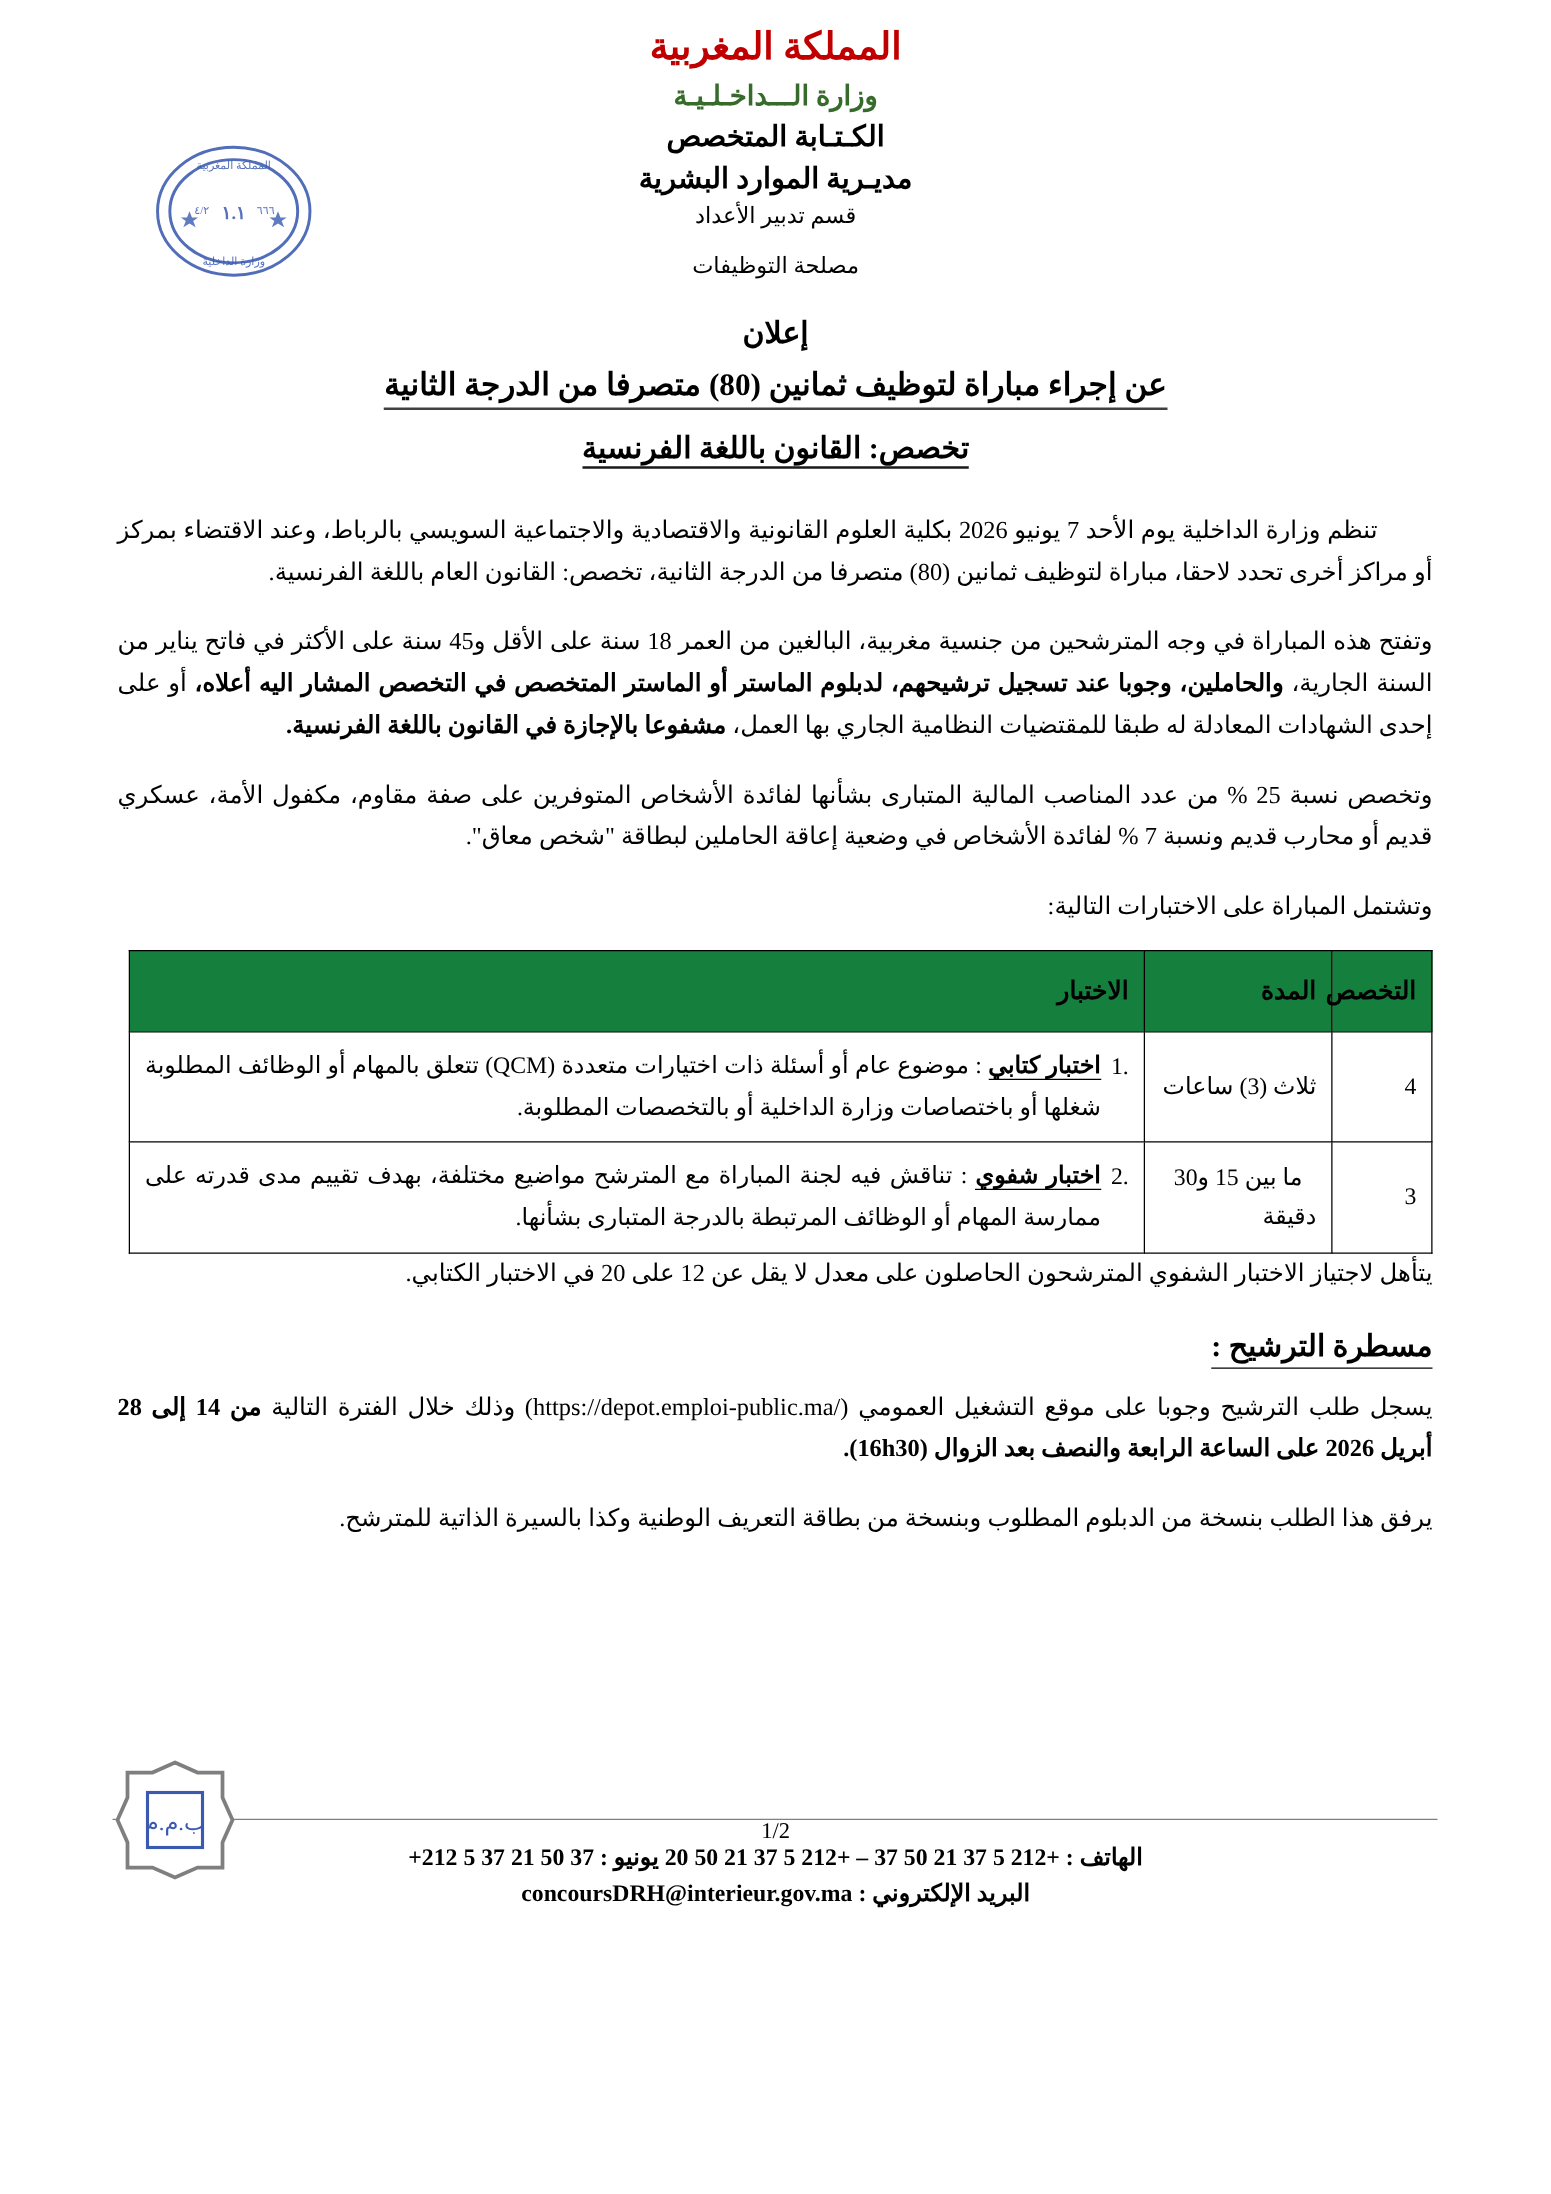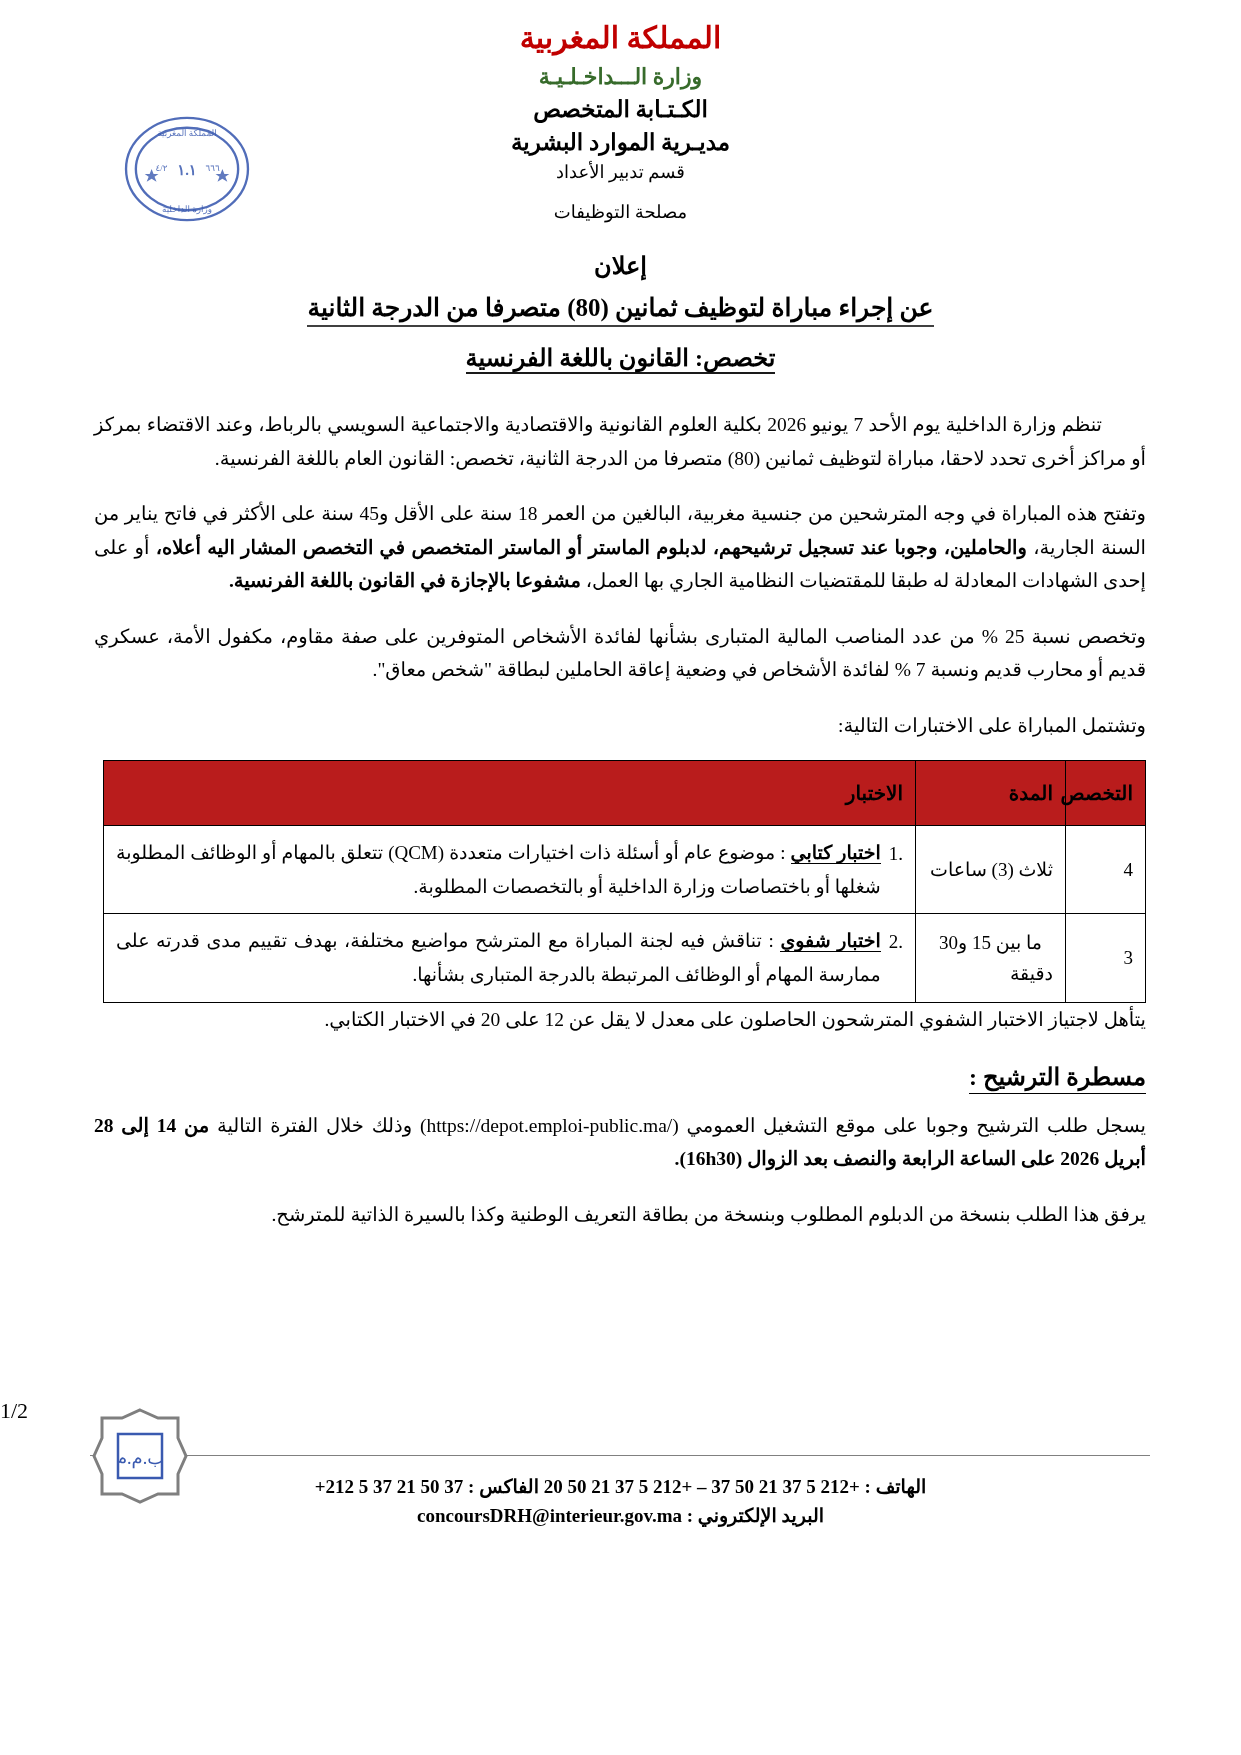--- a/index.html
+++ b/index.html
@@ -153,21 +153,21 @@
     table-layout: fixed;
   }
   table.exams th,
   table.exams td {
     border: 1.2px solid #000000;
     padding: 10px 12px;
     vertical-align: middle;
     font-size: 19px;
   }
   table.exams thead th {
-    background: #b91c1c;
+    background: #15803d;
     text-align: center;
     font-weight: bold;
     font-size: 20px;
     height: 44px;
   }
   col.c-coef { width: 80px; }
   col.c-dur  { width: 150px; }
   col.c-test { width: 812px; }
 
   td.coef {
@@ -217,25 +217,25 @@
     text-align: right;
   }
   .section-head span {
     border-bottom: 1.8px solid #000;
     padding-bottom: 3px;
   }
 
   
   .page-num {
     position: absolute;
-    top: 1398px;
-    right: 0;
-    left: 0;
-    text-align: left;
-    font-size: 22px;
+    top: 1454px;
+    right: 0;
+    left: 0;
+    text-align: center;
+    font-size: 18px;
     direction: ltr;
   }
 
   
   .footer-rule {
     position: absolute;
     top: 1455px;
     left: 90px;
     width: 1060px;
     border-top: 1.6px solid #808080;
@@ -378,21 +378,21 @@
       <polygon points="48,2 66,10 86,10 86,30 94,48 86,66 86,86 66,86 48,94 30,86 10,86 10,66 2,48 10,30 10,10 30,10" fill="#ffffff" stroke="#7f7f7f" stroke-width="3"></polygon>
       <rect x="26" y="26" width="44" height="44" fill="#ffffff" stroke="#3a5ab0" stroke-width="2.5"></rect>
       <text x="48" y="56" font-size="18" text-anchor="middle" fill="#3a5ab0" font-family="'Liberation Serif', serif">ب.م.م</text>
     </svg>
   </div>
 
   <div class="footer-contact">
     <div class="fline">
       <span>الهاتف :</span>
       <span class="ltr">20 50 21 37 5 212+ – 37 50 21 37 5 212+</span>
-      <span>الفاكس :</span>
+      <span>يونيو :</span>
       <span class="ltr">+212 5 37 21 50 37</span>
     </div>
     <div class="fline">
       <span>البريد الإلكتروني :</span>
       <span class="ltr">concoursDRH@interieur.gov.ma</span>
     </div>
   </div>
 
 </div>
 

